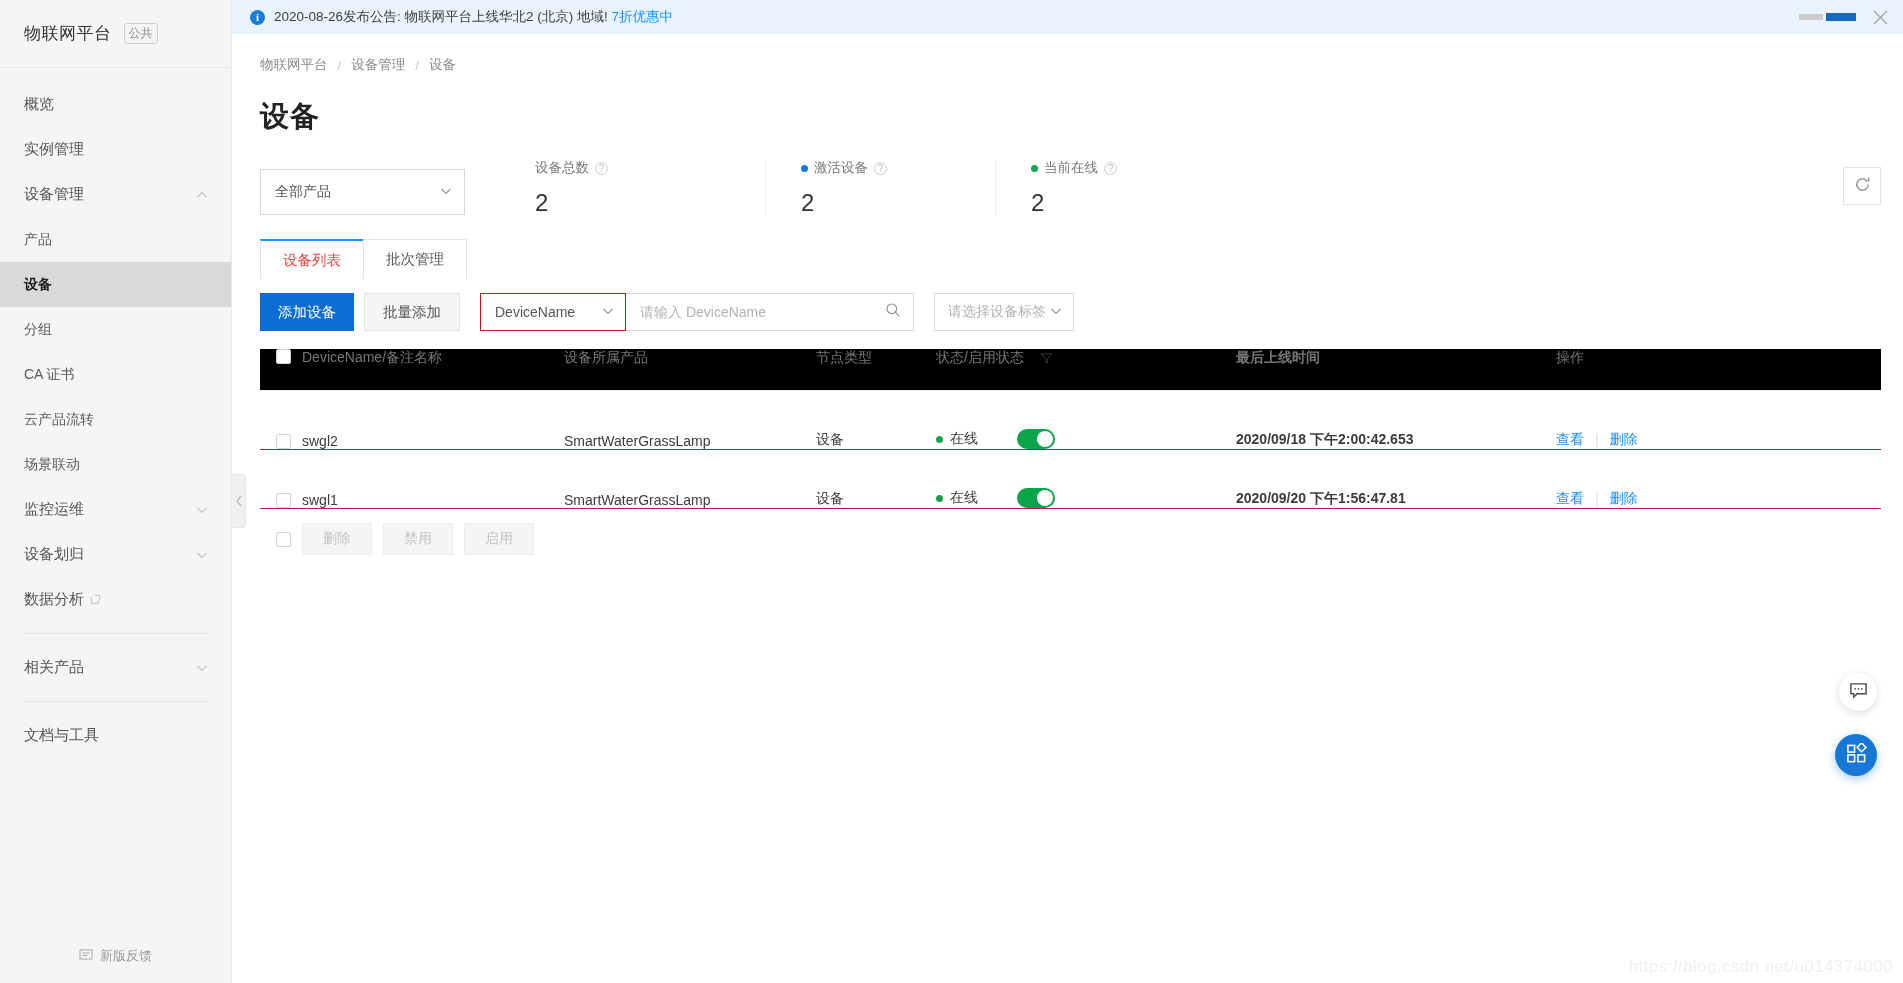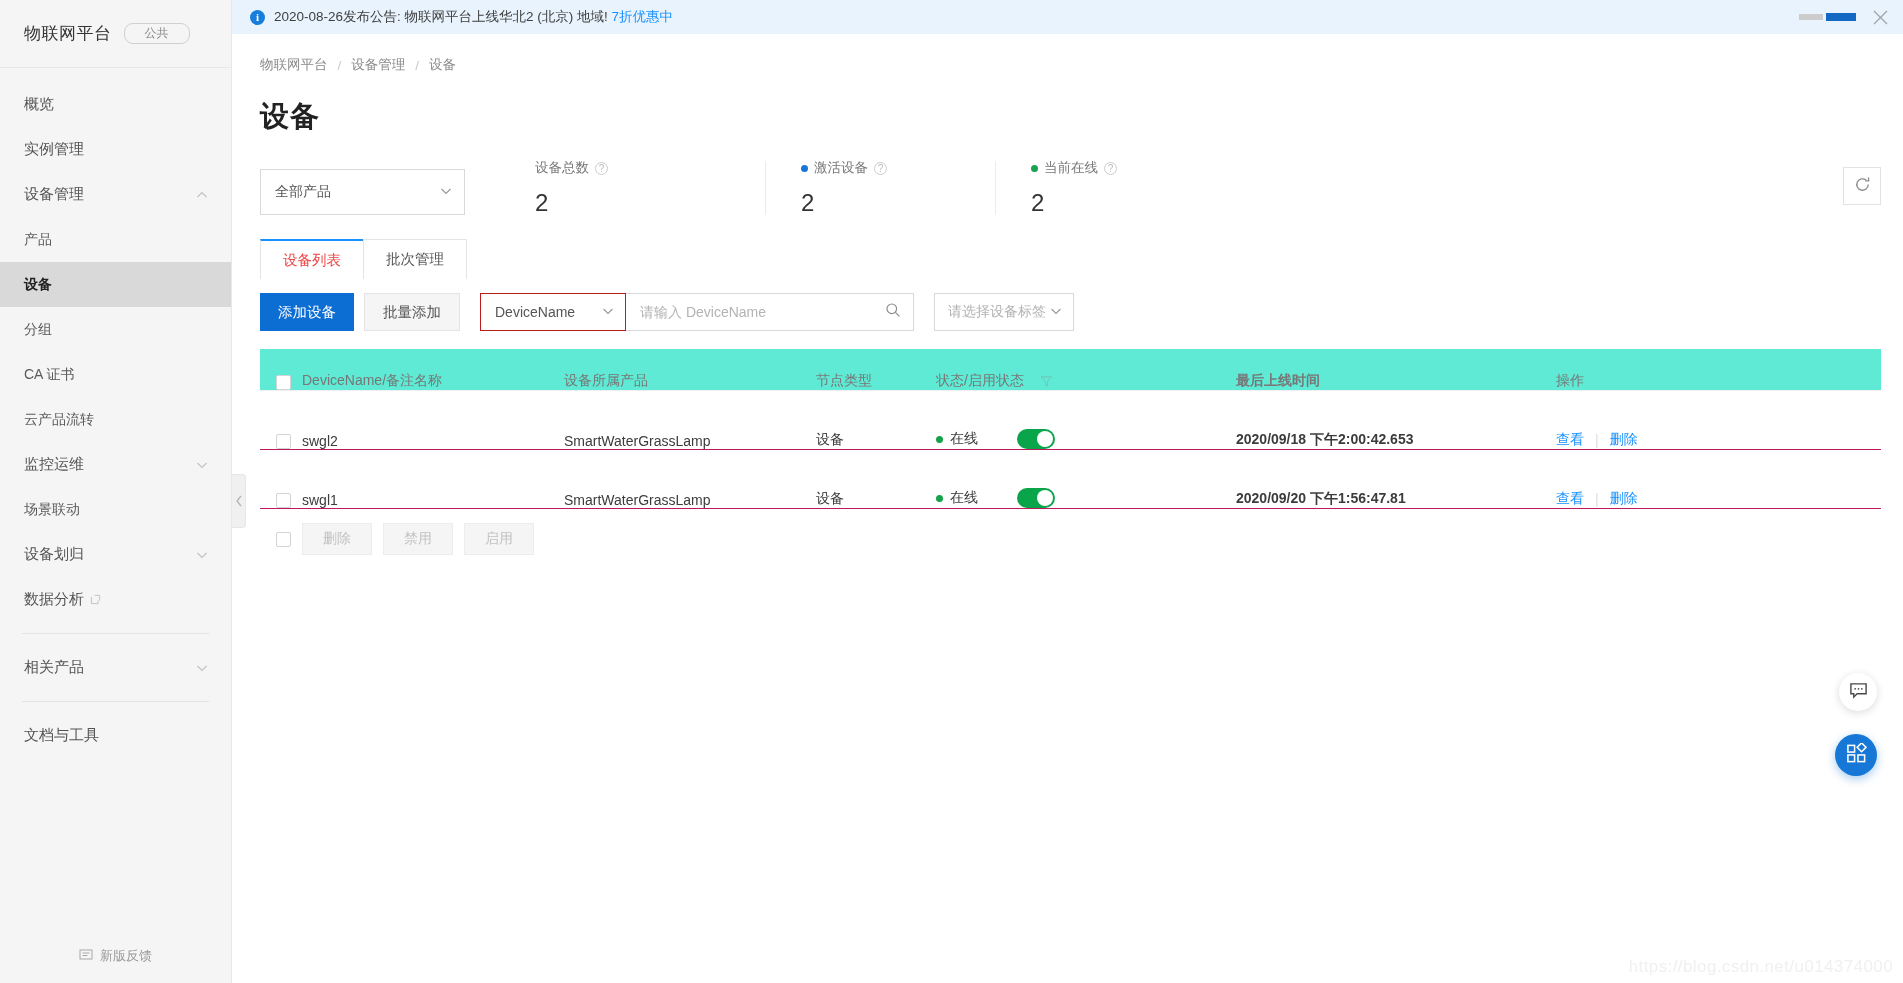--- a/index.html
+++ b/index.html
@@ -18,21 +18,21 @@
     display: flex; flex-direction: column; flex: 0 0 232px;
     position: relative;
   }
   .brand {
     height: 68px; display: flex; align-items: center; gap: 12px;
     padding: 0 24px; border-bottom: 1px solid #e8e8e8;
   }
   .brand-name { font-size: 17px; color: #333; letter-spacing: .5px; }
   .brand-tag {
     font-size: 12px; color: #888; border: 1px solid #d0d0d0;
-    border-radius: 9px; padding: 2px 20px; background: #f5f5f5; line-height: 1.3;
+    border-radius: 3px; padding: 2px 4px; background: #f5f5f5; line-height: 1.3;
   }
   .nav { padding-top: 14px; flex: 1 1 auto; overflow: hidden; }
   .nav-item {
     height: 45px; display: flex; align-items: center;
     padding: 0 22px 0 24px; font-size: 15px; color: #545454;
     cursor: pointer; position: relative;
   }
   .nav-item .label { flex: 1 1 auto; white-space: nowrap; }
   .nav-item.sub { font-size: 14px; color: #5a5a5a; }
   .nav-item.active { background: #d9d9d9; color: #222; font-weight: bold; }
@@ -161,22 +161,22 @@
   .tag-select {
     height: 38px; width: 140px; margin-left: 20px; border: 1px solid #d9d9d9;
     background: #fff; display: flex; align-items: center; padding: 0 10px 0 13px;
     font-size: 14px; color: #b3b3b3; cursor: pointer;
   }
   .tag-select .label { flex: 1 1 auto; }
 
   
   .table { margin-top: 18px; width: 100%; }
   .thead {
-    display: flex; align-items: flex-end; height: 42px;
-    background: #5eead4; font-size: 14px; color: #777;
+    display: flex; align-items: flex-start; height: 42px;
+    background: #000000; font-size: 14px; color: #777;
     border-bottom: 1px solid #efefef;
   }
   .trow {
     display: flex; align-items: flex-end; height: 59px;
     font-size: 14px; color: #3c3c3c; border-bottom: 1px solid #be185d;
   }
   .c-check { width: 42px; flex: 0 0 42px; display: flex; align-items: center; padding-left: 16px; }
   .c-name { width: 262px; flex: 0 0 262px; }
   .c-product { width: 252px; flex: 0 0 252px; }
   .c-node { width: 120px; flex: 0 0 120px; }
@@ -262,31 +262,31 @@
       <div class="nav-item sub">
         <span class="label">分组</span>
       </div>
       <div class="nav-item sub">
         <span class="label">CA 证书</span>
       </div>
 
       <div class="nav-item sub">
         <span class="label">云产品流转</span>
       </div>
+      <div class="nav-item sub">
+        <span class="label">场景联动</span>
+      </div>
+
       <div class="nav-item">
         <span class="label">监控运维</span>
         <span class="caret">
           <svg width="14" height="14" viewBox="0 0 14 14">
               <path d="M2.5 5 L7 9.4 L11.5 5" fill="none" stroke="#999" stroke-width="1.2"></path>
             </svg>
         </span>
-      </div>
-
-      <div class="nav-item sub">
-        <span class="label">场景联动</span>
       </div>
       <div class="nav-item">
         <span class="label">设备划归</span>
         <span class="caret">
           <svg width="14" height="14" viewBox="0 0 14 14">
               <path d="M2.5 5 L7 9.4 L11.5 5" fill="none" stroke="#999" stroke-width="1.2"></path>
             </svg>
         </span>
       </div>
       <div class="nav-item">

